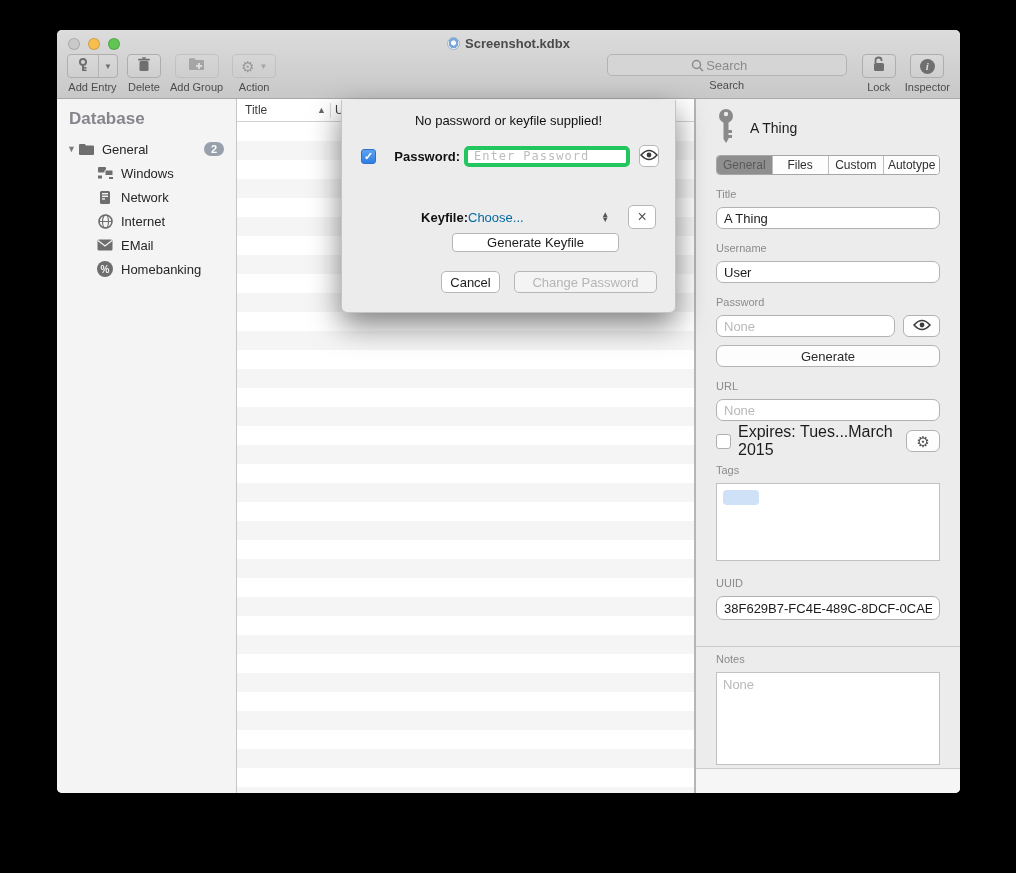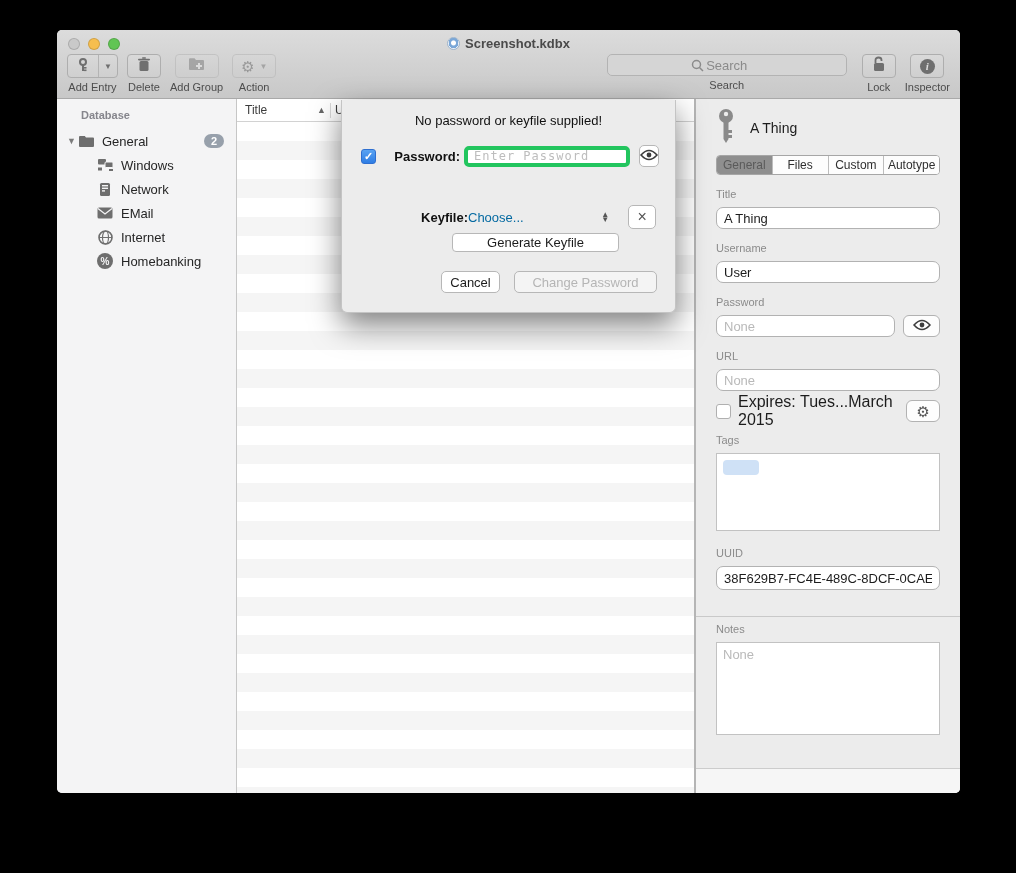--- a/index.html
+++ b/index.html
@@ -38,21 +38,21 @@
   .searchwrap { position:relative; width:240px; height:22px; }
   .searchwrap input { width:100%; height:100%; border-radius:5px; border:1px solid #b3b3b3;
         background:#d5d5d5; text-align:center; font-size:13px; color:#333; outline:none;
         font-family:"Liberation Sans",sans-serif; }
   .searchwrap input::placeholder { color:#8b8b8b; }
   .searchwrap .mag { position:absolute; left:calc(50% - 36px); top:4px; pointer-events:none; }
 
   
   .main { display:flex; height:694px; }
   .sidebar { width:180px; background:#f4f4f5; border-right:1px solid #c6c6c6; padding-top:8px; }
-  .side-header { font-size:11px; font-weight:bold; color:#85858c; padding:2px 0 8px 24px; }
+  .side-header { font-size:17px; font-weight:bold; color:#85858c; padding:2px 0 8px 12px; }
   .srow { display:flex; align-items:center; height:24px; font-size:13px; color:#262626; }
   .srow .disc { width:10px; margin-left:10px; font-size:9px; color:#7c7c7c; }
   .srow .sicon { width:18px; height:16px; margin-right:7px; display:flex; align-items:center; justify-content:center; }
   .srow.child { padding-left:39px; }
   .badge { margin-left:auto; margin-right:12px; background:#97a0ab; color:#fff; font-size:11px;
            font-weight:bold; border-radius:8px; padding:1px 7px; }
   .pct { width:16px; height:16px; border-radius:50%; background:#6e6e6e; color:#f4f4f5;
          font-size:10px; font-weight:bold; display:flex; align-items:center; justify-content:center; }
 
   .table-pane { flex:1; display:flex; flex-direction:column; background:#fff; border-right:1px solid #b5b5b5; }
@@ -261,37 +261,37 @@
                 <rect x="3" y="3" width="6" height="1.4" fill="#f4f4f5"></rect>
                 <rect x="3" y="5.6" width="6" height="1.4" fill="#f4f4f5"></rect>
                 <rect x="3" y="8.2" width="3" height="1.4" fill="#f4f4f5"></rect>
               </svg>
           </span>
           <span>Network</span>
         </div>
 
         <div class="srow child">
           <span class="sicon">
-            <svg width="16" height="12" viewBox="0 0 16 12">
-                <rect x="0.5" y="0.5" width="15" height="11" rx="1.5" fill="#6e6e6e"></rect>
-                <path d="M1 1.5 L8 7 L15 1.5" fill="none" stroke="#f4f4f5" stroke-width="1.3"></path>
-              </svg>
-          </span>
-          <span>EMail</span>
-        </div>
-
-        <div class="srow child">
-          <span class="sicon">
             <svg width="15" height="15" viewBox="0 0 15 15">
                 <circle cx="7.5" cy="7.5" r="6.5" fill="none" stroke="#6e6e6e" stroke-width="1.6"></circle>
                 <ellipse cx="7.5" cy="7.5" rx="3" ry="6.5" fill="none" stroke="#6e6e6e" stroke-width="1.2"></ellipse>
                 <line x1="1" y1="7.5" x2="14" y2="7.5" stroke="#6e6e6e" stroke-width="1.2"></line>
               </svg>
           </span>
           <span>Internet</span>
+        </div>
+
+        <div class="srow child">
+          <span class="sicon">
+            <svg width="16" height="12" viewBox="0 0 16 12">
+                <rect x="0.5" y="0.5" width="15" height="11" rx="1.5" fill="#6e6e6e"></rect>
+                <path d="M1 1.5 L8 7 L15 1.5" fill="none" stroke="#f4f4f5" stroke-width="1.3"></path>
+              </svg>
+          </span>
+          <span>EMail</span>
         </div>
 
         <div class="srow child">
           <span class="sicon">
               <span class="pct">%</span>
             </span>
           <span>Homebanking</span>
         </div>
       </div>
 
@@ -340,20 +340,21 @@
           <input class="ifield" type="text" placeholder="None" style="">
           <div class="sq-btn">
             <span>
               <svg width="18" height="12" viewBox="0 0 18 12">
                   <path d="M1 6 Q9 -3 17 6 Q9 15 1 6 Z" fill="none" stroke="#3c3c3c" stroke-width="1.5"></path>
                   <circle cx="9" cy="6" r="2.4" fill="#3c3c3c"></circle>
                 </svg>
             </span>
           </div>
         </div>
+        <div class="wide-btn">Generate</div>
 
         <div class="flabel">URL</div>
         <input class="ifield" type="text" placeholder="None" style="">
 
         <div class="exp-row">
           <div class="cb"></div>
           <span class="exlabel">Expires: Tues...March 2015</span>
           <div class="sq-btn" style="width:34px">
             <span class="gear-glyph">⚙</span>
           </div>

